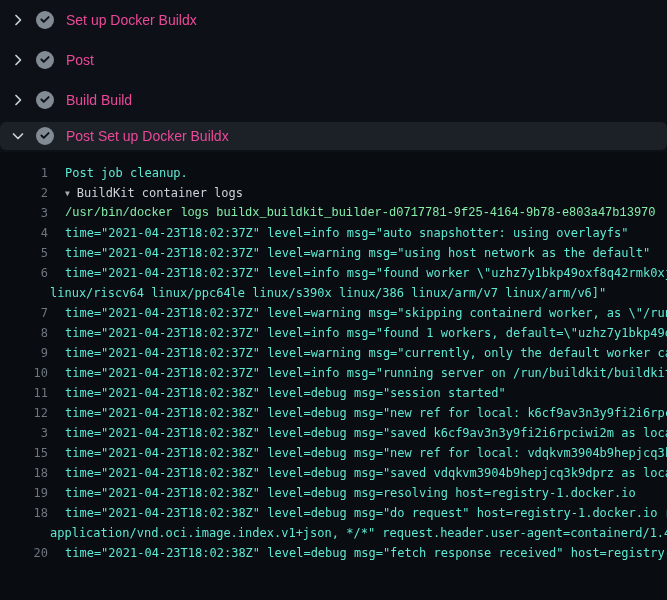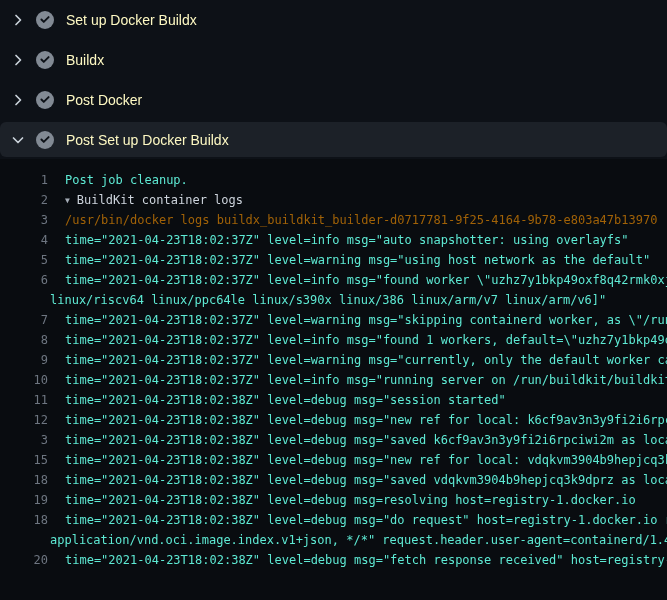--- a/index.html
+++ b/index.html
@@ -22,21 +22,21 @@
   .steps { flex: none; }
   .step {
     height: 40px;
     display: flex;
     align-items: center;
     padding-left: 10px;
     cursor: pointer;
     box-sizing: border-box;
   }
   .step.expanded {
-    height: 35px;
+    height: 28px;
     margin-top: 2px;
     margin-bottom: 2px;
     background: #1c2128;
     border-radius: 6px;
   }
   .chev {
     width: 16px;
     height: 16px;
     flex: none;
     display: flex;
@@ -48,21 +48,21 @@
     height: 18px;
     flex: none;
     margin-left: 10px;
     display: flex;
     align-items: center;
     justify-content: center;
   }
   .step-label {
     margin-left: 12px;
     font-size: 14px;
-    color: #fef9c3;
+    color: #ec4899;
     white-space: nowrap;
   }
   
   .log {
     flex: 1;
     background: #090c10;
     padding-top: 11px;
     overflow: hidden;
     font-family: "DejaVu Sans Mono", monospace;
     font-size: 12px;
@@ -81,21 +81,21 @@
     cursor: pointer;
     user-select: none;
   }
   .log-line .text {
     padding-left: 17px;
     color: #5eead4;
     overflow: hidden;
     white-space: pre;
   }
   .log-line.continuation .text { padding-left: 2px; }
-  .log-line.command .text { color: #a16207; }
+  .log-line.command .text { color: #86efac; font-family: Liberation Mono, monospace; }
   .log-line.group .text { color: #ccd3db; }
   .log-line .tri {
     display: none;
     font-size: 8px;
     color: #a5adb7;
     margin-right: 7px;
     vertical-align: 1px;
   }
   .log-line.group .tri { display: inline; }
   .log-line.group { cursor: pointer; }
@@ -127,36 +127,36 @@
         <svg width="16" height="16" viewBox="0 0 16 16">
             <path d="M6 3.5 L10.5 8 L6 12.5" stroke="#c9d1d9" stroke-width="1.7" fill="none" stroke-linecap="round" stroke-linejoin="round"></path>
           </svg>
       </span>
       <span class="status">
         <svg width="18" height="18" viewBox="0 0 16 16">
             <circle cx="8" cy="8" r="8" fill="#828a94"></circle>
             <path d="M11.2 5.4 L6.9 9.7 L4.8 7.6" stroke="#0d1117" stroke-width="1.7" fill="none" stroke-linecap="round" stroke-linejoin="round"></path>
           </svg>
       </span>
-      <span class="step-label">Buildx</span>
+      <span class="step-label">Post</span>
     </div>
 
     <div class="step">
       <span class="chev">
         <svg width="16" height="16" viewBox="0 0 16 16">
             <path d="M6 3.5 L10.5 8 L6 12.5" stroke="#c9d1d9" stroke-width="1.7" fill="none" stroke-linecap="round" stroke-linejoin="round"></path>
           </svg>
       </span>
       <span class="status">
         <svg width="18" height="18" viewBox="0 0 16 16">
             <circle cx="8" cy="8" r="8" fill="#828a94"></circle>
             <path d="M11.2 5.4 L6.9 9.7 L4.8 7.6" stroke="#0d1117" stroke-width="1.7" fill="none" stroke-linecap="round" stroke-linejoin="round"></path>
           </svg>
       </span>
-      <span class="step-label">Post Docker</span>
+      <span class="step-label">Build Build</span>
     </div>
 
     <div class="step expanded">
       <span class="chev">
         <svg width="16" height="16" viewBox="0 0 16 16">
             <path d="M3.5 6 L8 10.5 L12.5 6" stroke="#c9d1d9" stroke-width="1.7" fill="none" stroke-linecap="round" stroke-linejoin="round"></path>
           </svg>
       </span>
       <span class="status">
         <svg width="18" height="18" viewBox="0 0 16 16">

